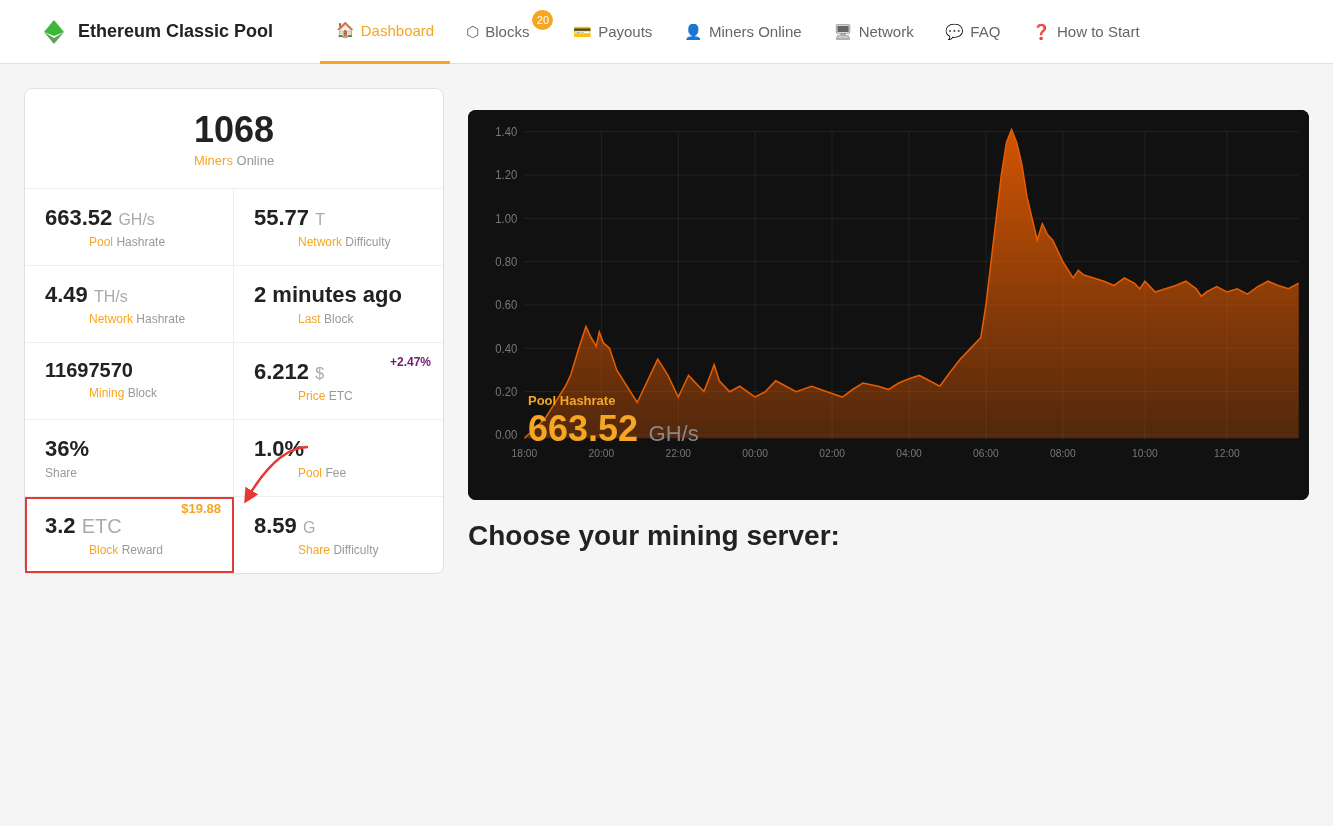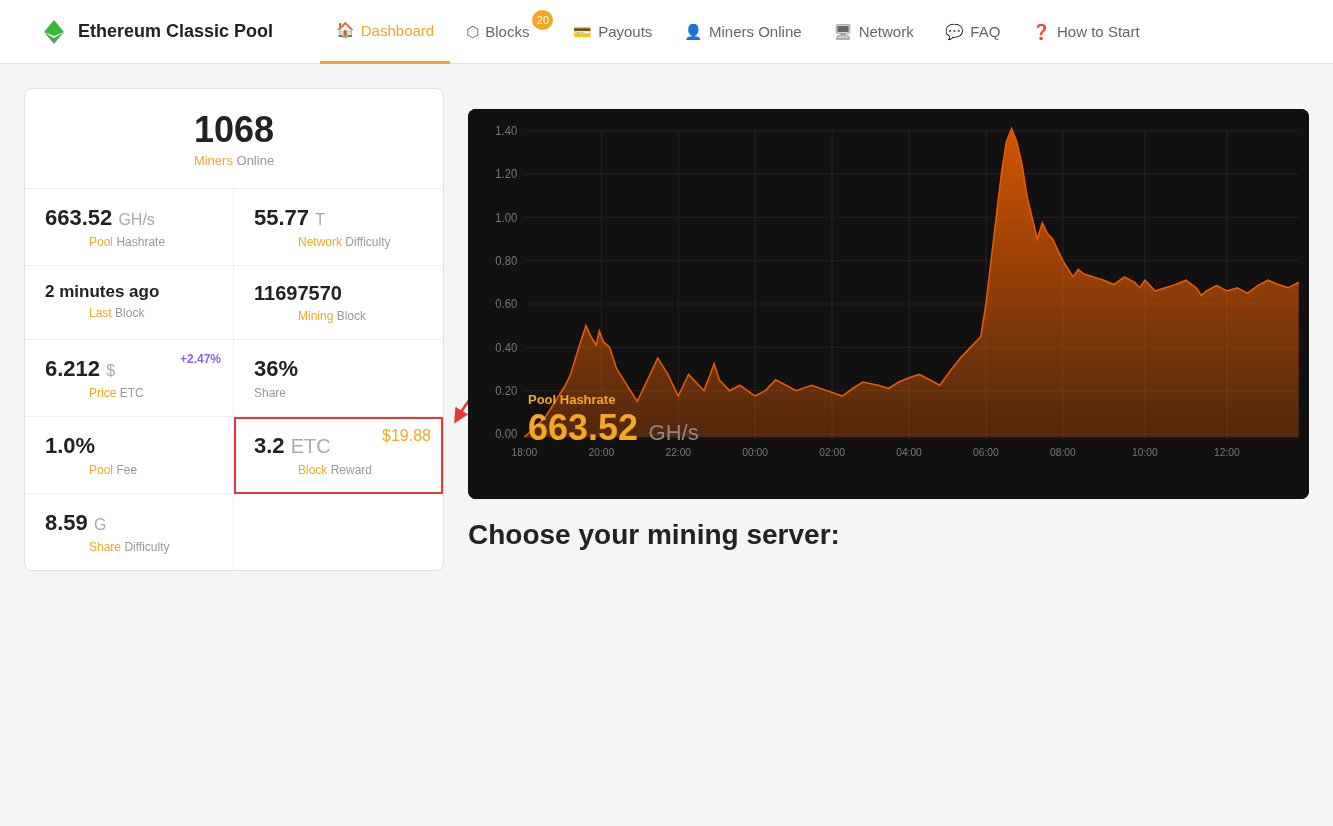--- a/index.html
+++ b/index.html
@@ -124,34 +124,34 @@
     .stat-sub-label {
       font-size: 12px;
       color: #999;
       margin-top: 4px;
     }
     .stat-sub-label span.highlight { color: #f5a623; margin-left: 44px; }
     .stat-badge-green {
       position: absolute;
       top: 12px;
       right: 12px;
-      color: #8b5cf6;
+      color: #701a75;
       font-size: 12px;
       font-weight: 600;
     }
     .stat-cell.highlighted {
       outline: 2px solid #e53935;
       outline-offset: -2px;
     }
     .stat-value-small {
-      font-size: 16px;
+      font-size: 13px;
       color: #f5a623;
-      font-weight: 400;
+      font-weight: 700;
       position: absolute;
-      top: 10px;
+      top: 4px;
       right: 12px;
     }
 
     
     .chart-area {
       flex: 1;
     }
     .chart-container {
       background: #111;
       border-radius: 8px;
@@ -269,23 +269,33 @@
         <div class="stat-value">
           <span>55.77</span>
           <span class="unit">T</span>
         </div>
         <div class="stat-sub-label">
           <span class="highlight">Network</span>
           <span>Difficulty</span>
         </div>
       </div>
 
-
-      <div class="stat-cell">
-        <div class="stat-value" style="font-size:17px;">2 minutes ago</div>
+      <div class="stat-cell">
+        <div class="stat-value">
+          <span>4.49</span>
+          <span class="unit">TH/s</span>
+        </div>
+        <div class="stat-sub-label">
+          <span class="highlight">Network</span>
+          <span>Hashrate</span>
+        </div>
+      </div>
+
+      <div class="stat-cell">
+        <div class="stat-value" style="font-size:22px;">2 minutes ago</div>
         <div class="stat-sub-label">
           <span class="highlight">Last</span>
           <span>Block</span>
         </div>
       </div>
 
       <div class="stat-cell">
         <div class="stat-value" style="font-size:20px;">11697570</div>
         <div class="stat-sub-label">
           <span class="highlight">Mining</span>

